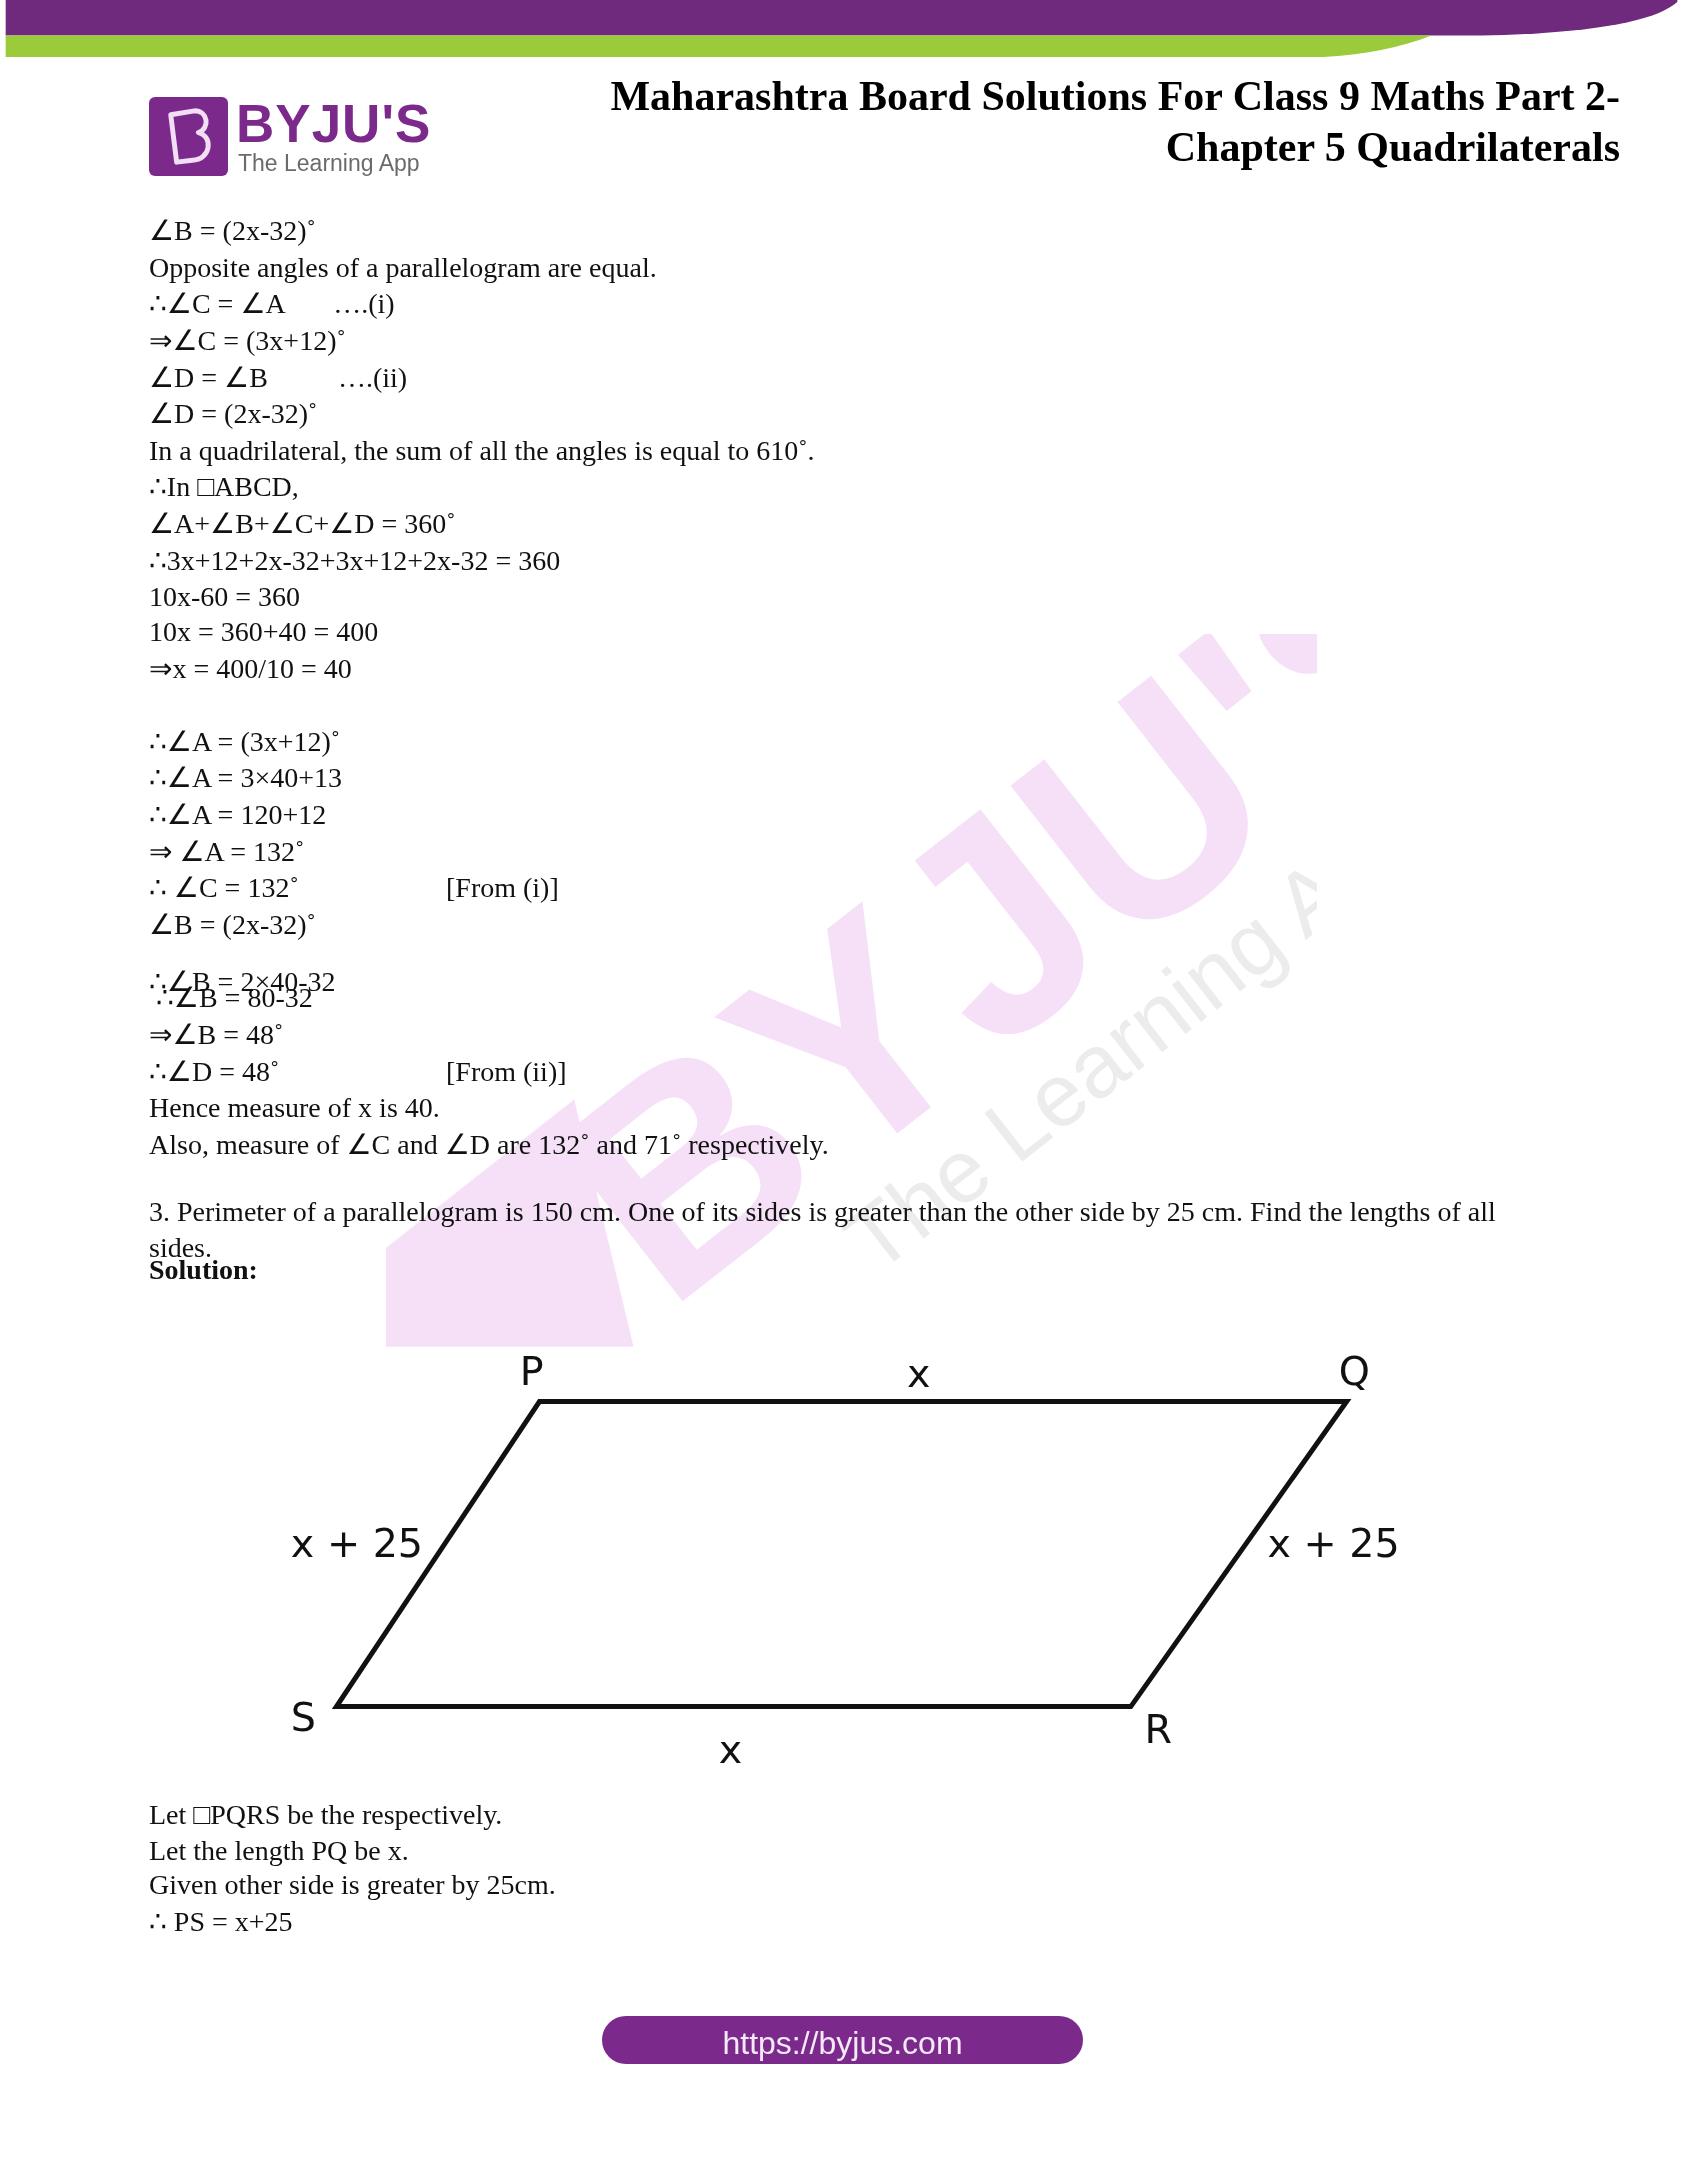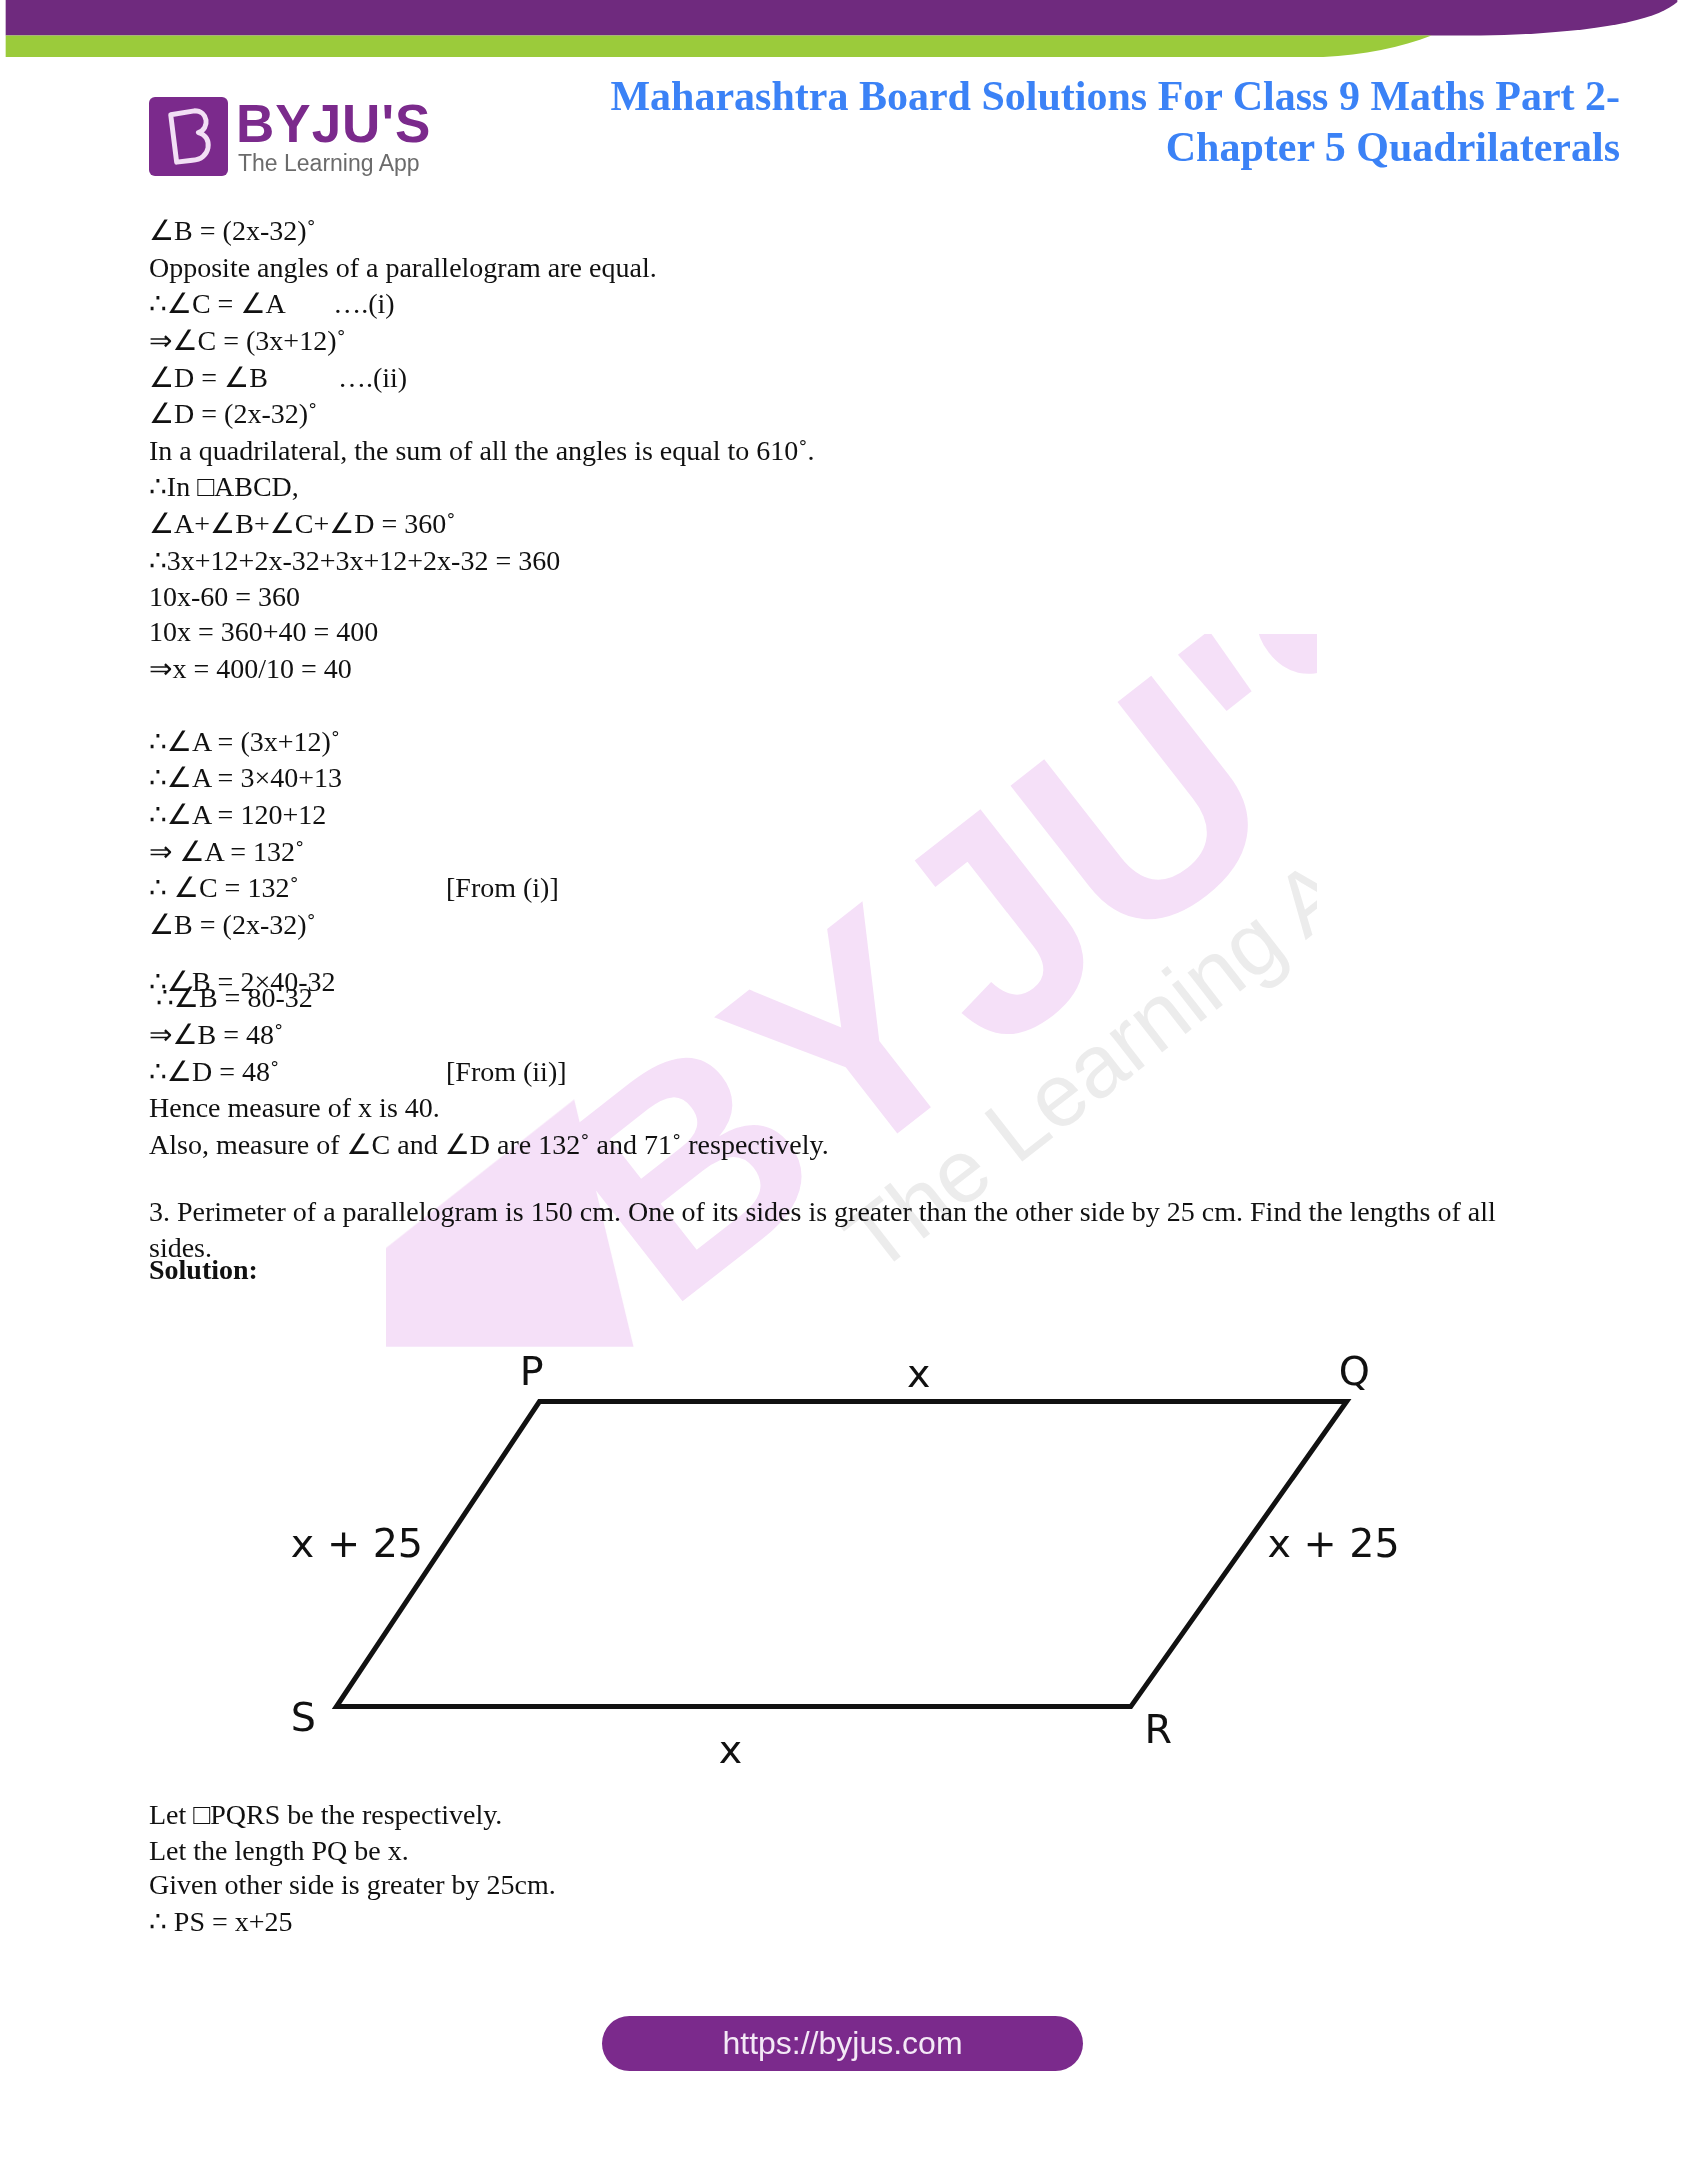--- a/index.html
+++ b/index.html
@@ -16,31 +16,31 @@
     .logo-word {
       position: absolute; left: 87px; top: -4px; font-family: "Liberation Sans", sans-serif;
       font-weight: bold; font-size: 53px; color: #7b2a8c; letter-spacing: 1px;
     }
     .logo-tag {
       position: absolute; left: 89px; top: 53px; font-family: "Liberation Sans", sans-serif;
       font-size: 23px; color: #6b6b6b;
     }
     .doc-title {
       position: absolute; right: 63px; top: 71px; text-align: right; font-weight: bold;
-      font-size: 42px; line-height: 51px; color: #3b82f6; margin-left: 21px;
+      font-size: 42px; line-height: 51px; color: #000000; margin-left: 21px;
     }
     .content { position: absolute; left: 149px; top: 214px; width: 1406px; font-size: 28px; }
     .line { position: absolute; left: 0; white-space: pre; line-height: 34px; }
     .ref { position: absolute; left: 297px; }
     .question { font-weight: normal; white-space: normal; width: 1386px; line-height: 36px; }
     .watermark { position: absolute; left: 376px; top: 634px; width: 941px; height: 713px; pointer-events: none; }
     .figure { position: absolute; left: 277px; top: 1337px; width: 1139px; height: 446px; }
     .figure svg text { font-family: "DejaVu Sans", sans-serif; font-size: 40px; fill: #111; }
     .footer-link {
-      position: absolute; left: 602px; top: 2016px; width: 481px; height: 55px; border-radius: 28px;
+      position: absolute; left: 602px; top: 2016px; width: 481px; height: 48px; border-radius: 28px;
       background: #7b2a8c; color: #f4e9f6; text-align: center; line-height: 55px;
       font-family: "Liberation Sans", sans-serif; font-size: 32px; text-decoration: none;
     }
   </style>
 </head>
 <body>
 
 <svg class="top-band" viewBox="0 0 1700 60" width="1683" height="59">
   <path d="M0 0 H1700 V2 C1680 20 1620 34 1500 36 H0 Z" fill="#6f2a7e"></path>
   <path d="M0 36 H1450 C1420 48 1380 56 1340 58 H0 Z" fill="#9bcb3b"></path>

